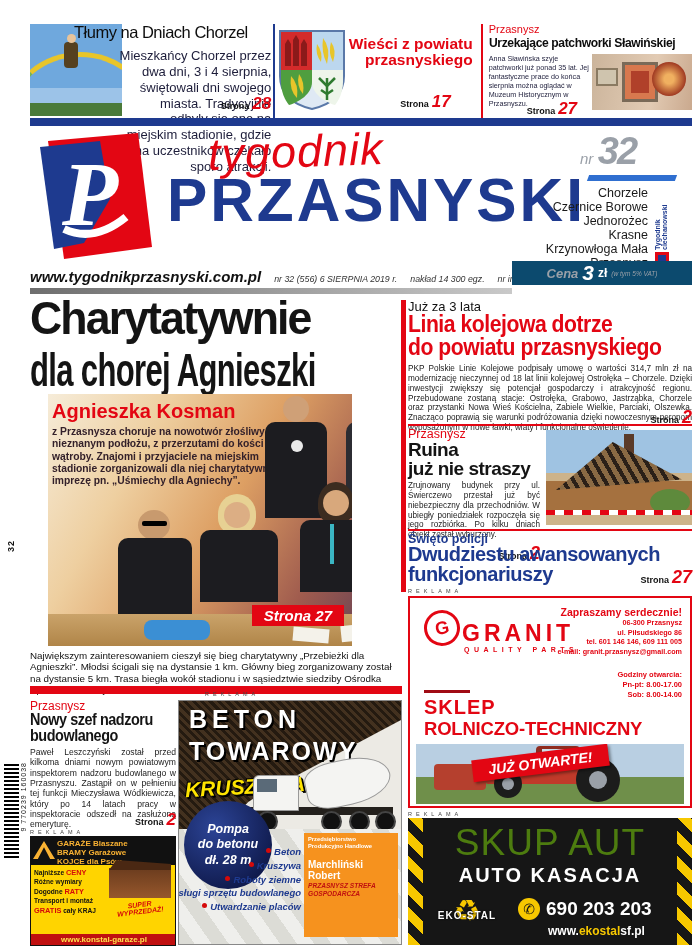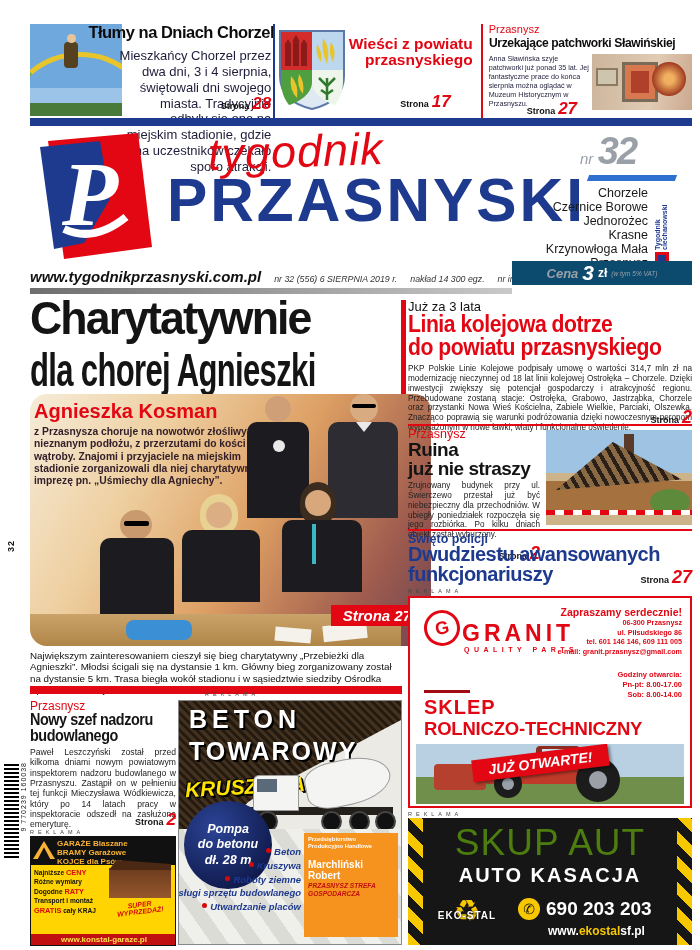--- a/index.html
+++ b/index.html
@@ -19,22 +19,22 @@
   .t1{width:244px;}
   .t2{width:206px;border-left:2px solid #1e3a8f;}
   .t3{width:210px;border-left:2px solid #e30613;}
   .t1-photo{left:0;top:0;width:92px;height:92px;overflow:hidden;
             background:linear-gradient(#6fa8dd 0 70%,#9cc3e8 70% 86%,#4a7a3a 86%);}
   .t1-arc{left:-20px;top:28px;width:130px;height:110px;border-radius:50%;
           border:5px solid #e8c52a;border-bottom-color:transparent;border-left-color:#7ab648;}
   .t1-kid{left:34px;top:18px;width:14px;height:26px;background:#55401f;border-radius:4px;}
   .t1-kid:before{content:"";position:absolute;left:3px;top:-8px;width:9px;height:9px;
                  border-radius:50%;background:#e9c49a;}
-  .t1-title{left:44px;top:0px;width:200px;font-size:16.5px;font-weight:bold;
-            letter-spacing:-0.5px;color:#0d0d0d;text-align:right;line-height:1;}
+  .t1-title{left:44px;top:0px;width:200px;font-size:16.5px;font-weight:normal;
+            letter-spacing:-0.5px;color:#0d0d0d;line-height:1;}
   .t1-body{right:2px;top:24px;width:152px;font-size:13px;line-height:1.22;
            text-align:right;color:#1d1d3a;}
   .strona{font-size:9px;font-weight:bold;color:#111;}
   .strona b{font-size:17px;color:#e30613;font-style:italic;margin-left:3px;}
   .t1-strona{right:2px;bottom:4px;}
   .t2-crest{left:4px;top:6px;}
   .t2-title{right:8px;top:12px;width:140px;text-align:right;font-size:15.5px;
             font-weight:bold;color:#e30613;line-height:1.05;}
   .t2-strona{right:30px;bottom:6px;}
   .t3-kicker{left:6px;top:-1px;font-size:11px;color:#e30613;}
@@ -79,22 +79,22 @@
   .p-vat{color:#9aa0a8;font-size:6.5px;font-style:italic;}
   .graybar{left:30px;top:288px;width:482px;height:6px;
            background:linear-gradient(90deg,#6e6e6e,#c9c9c9);}
   
   .h1a{left:30px;top:294px;font-size:47px;font-weight:bold;color:#141414;
        letter-spacing:-2px;transform:scaleX(.95);transform-origin:left;line-height:1;}
   .h1b{left:30px;top:346px;font-size:47px;font-weight:bold;color:#141414;
        letter-spacing:-1px;transform:scaleX(.66);transform-origin:left;line-height:1;
        white-space:nowrap;}
   .reddiv{left:401px;top:300px;width:5px;height:292px;background:#e30613;}
-  .mainphoto{left:30px;top:394px;width:401px;height:252px;overflow:hidden;
-     background:linear-gradient(120deg,#f6ecd9 0%,#eecfa0 28%,#dd9f63 55%,#a05c4e 82%,#6e4553 100%);border-radius:17px;}
+  .mainphoto{left:48px;top:394px;width:304px;height:252px;overflow:hidden;
+     background:linear-gradient(120deg,#f6ecd9 0%,#eecfa0 28%,#dd9f63 55%,#a05c4e 82%,#6e4553 100%);}
   .subhead{left:4px;top:6px;font-size:20px;font-weight:600;color:#e30613;}
   .lead{left:4px;top:32px;width:228px;font-size:10.3px;font-weight:bold;
         color:#33202a;line-height:1.2;}
   .person{position:absolute;}
   .head{position:absolute;border-radius:50%;background:#cfa077;}
   .torso{position:absolute;background:#1c1c20;border-radius:10px 10px 0 0;}
   .sun{position:absolute;background:#000;height:5px;border-radius:2px;}
   .hairb{position:absolute;border-radius:50% 50% 40% 40%;background:#e7d193;}
   .haird{position:absolute;border-radius:50% 50% 40% 40%;background:#3c2c20;}
   .table{left:0;bottom:0;width:371px;height:32px;

